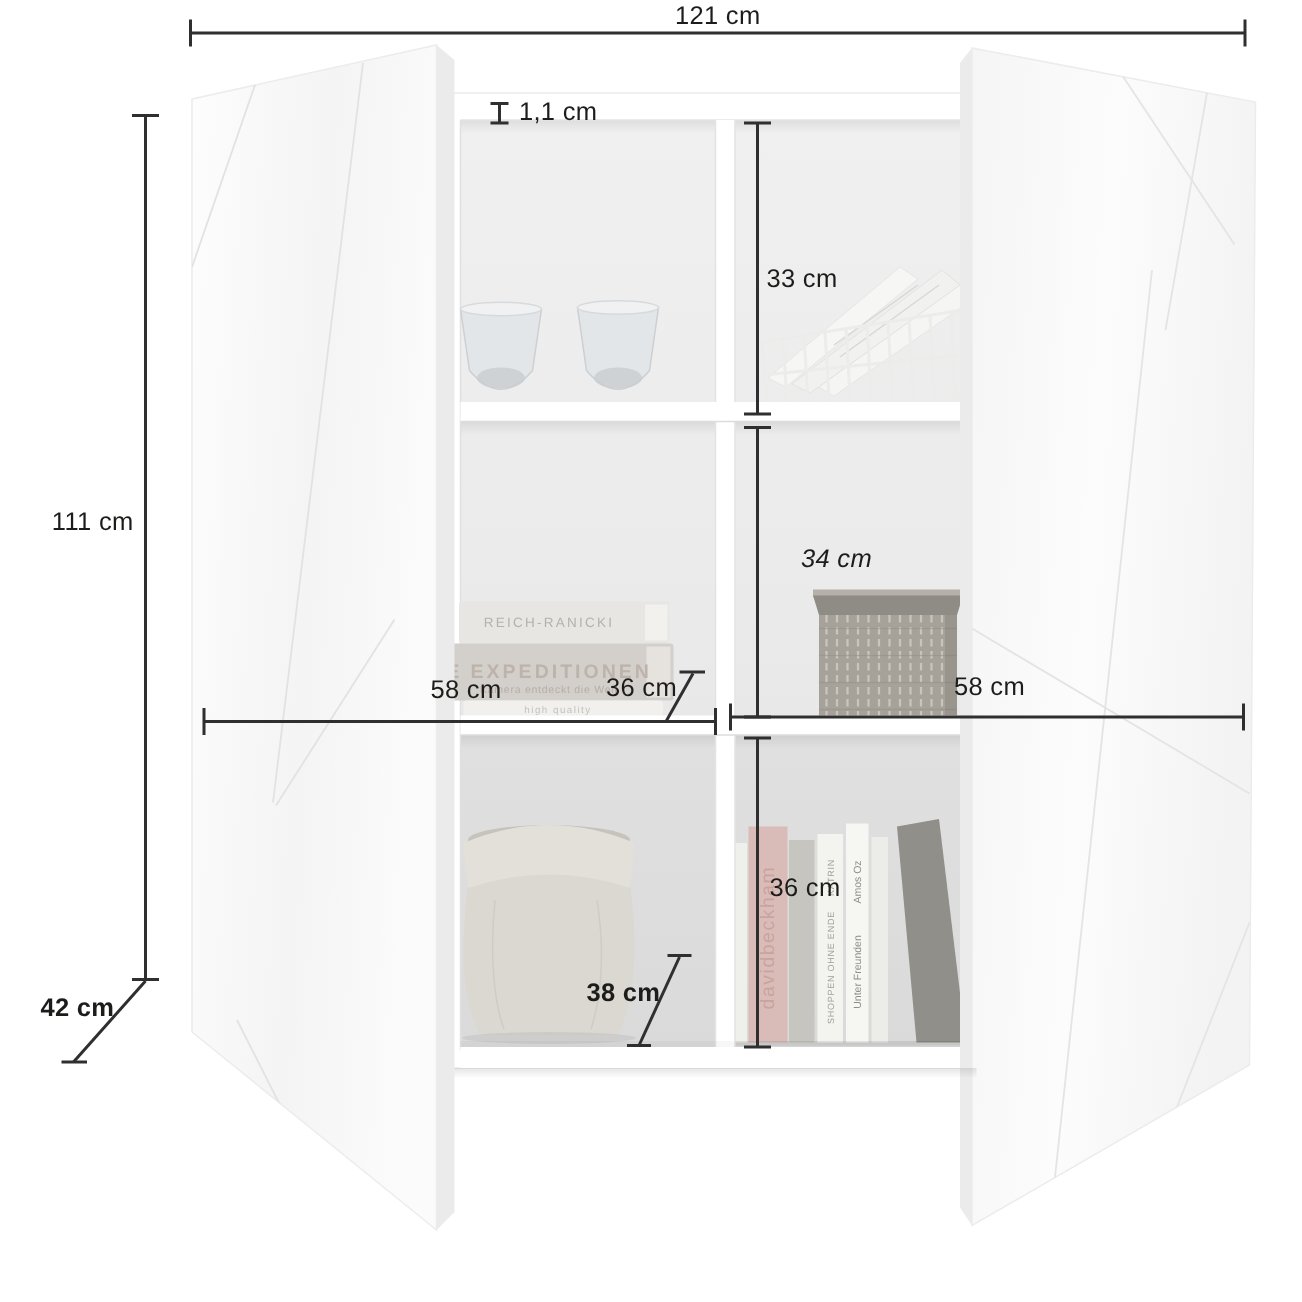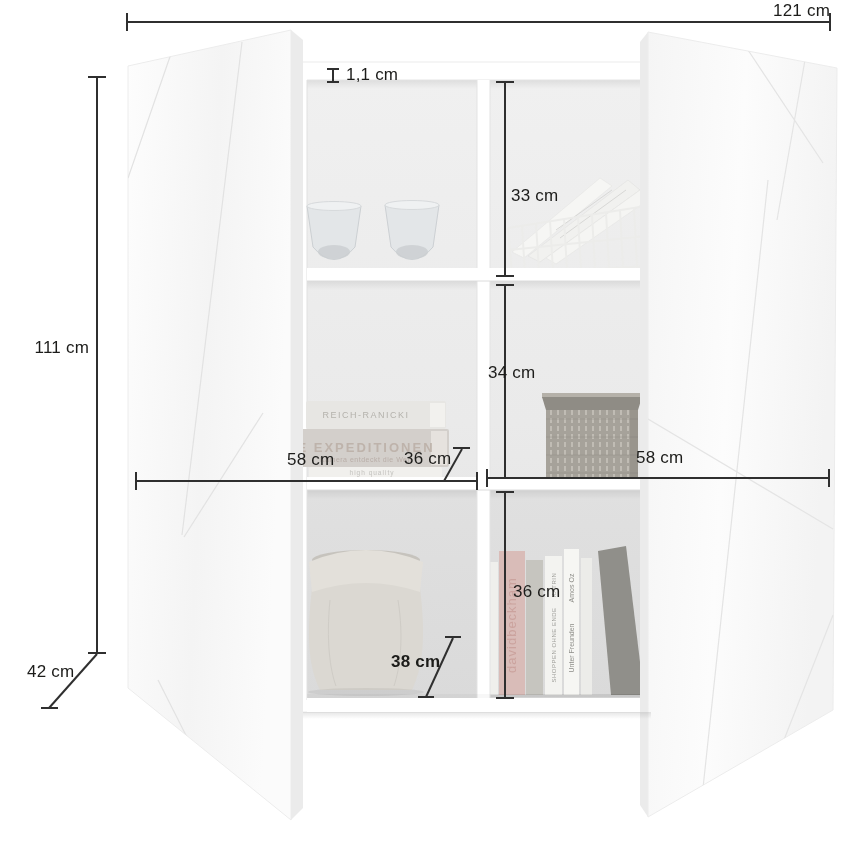--- a/index.html
+++ b/index.html
@@ -8,21 +8,21 @@
     font-family:"Liberation Sans",sans-serif;
   }
   #stage svg{position:absolute;left:0;top:0;}
   .dim-label{
     position:absolute;
     font:400 17px/1.15 "Liberation Sans",sans-serif;
     color:#1c1c1a;
     white-space:nowrap;
     letter-spacing:.2px;
   }
-  .center{text-align:right;}
+  .center{text-align:center;}
   .right{text-align:right;}
 </style>
 </head>
 <body>
 
 <div id="stage">
 
   <svg width="868" height="868" viewBox="0 0 868 868">
     <defs>
       <linearGradient id="gInterior" x1="0" y1="0" x2="0" y2="1">
@@ -251,23 +251,23 @@
         <path d="M437,481 H453"></path>
 
       <path d="M453,638 L426,697"></path>
         <path d="M445,637 H461"></path>
         <path d="M418,697 H434"></path>
     </g>
   </svg>
 
   <div class="dim-label center" style="left:127px;top:1px;width:703px;">121 cm</div>
   <div class="dim-label right" style="left:33px;top:338px;width:56px;">111 cm</div>
-  <div class="dim-label" style="left:27px;top:662px;">42 cm</div>
+  <div class="dim-label" style="left:27px;top:662px;font-weight:bold;">42 cm</div>
   <div class="dim-label" style="left:346px;top:65px;">1,1 cm</div>
-  <div class="dim-label" style="left:511px;top:186px;">33 cm</div>
-  <div class="dim-label" style="left:488px;top:363px;">34 cm</div>
+  <div class="dim-label" style="left:511px;top:176px;">33 cm</div>
+  <div class="dim-label" style="left:534px;top:363px;font-style:italic;">34 cm</div>
   <div class="dim-label" style="left:513px;top:582px;">36 cm</div>
   <div class="dim-label" style="left:287px;top:450px;">58 cm</div>
   <div class="dim-label" style="left:404px;top:449px;">36 cm</div>
   <div class="dim-label" style="left:636px;top:448px;">58 cm</div>
   <div class="dim-label" style="left:391px;top:652px;font-weight:bold;">38 cm</div>
 
 </div>
 
 </body></html>

